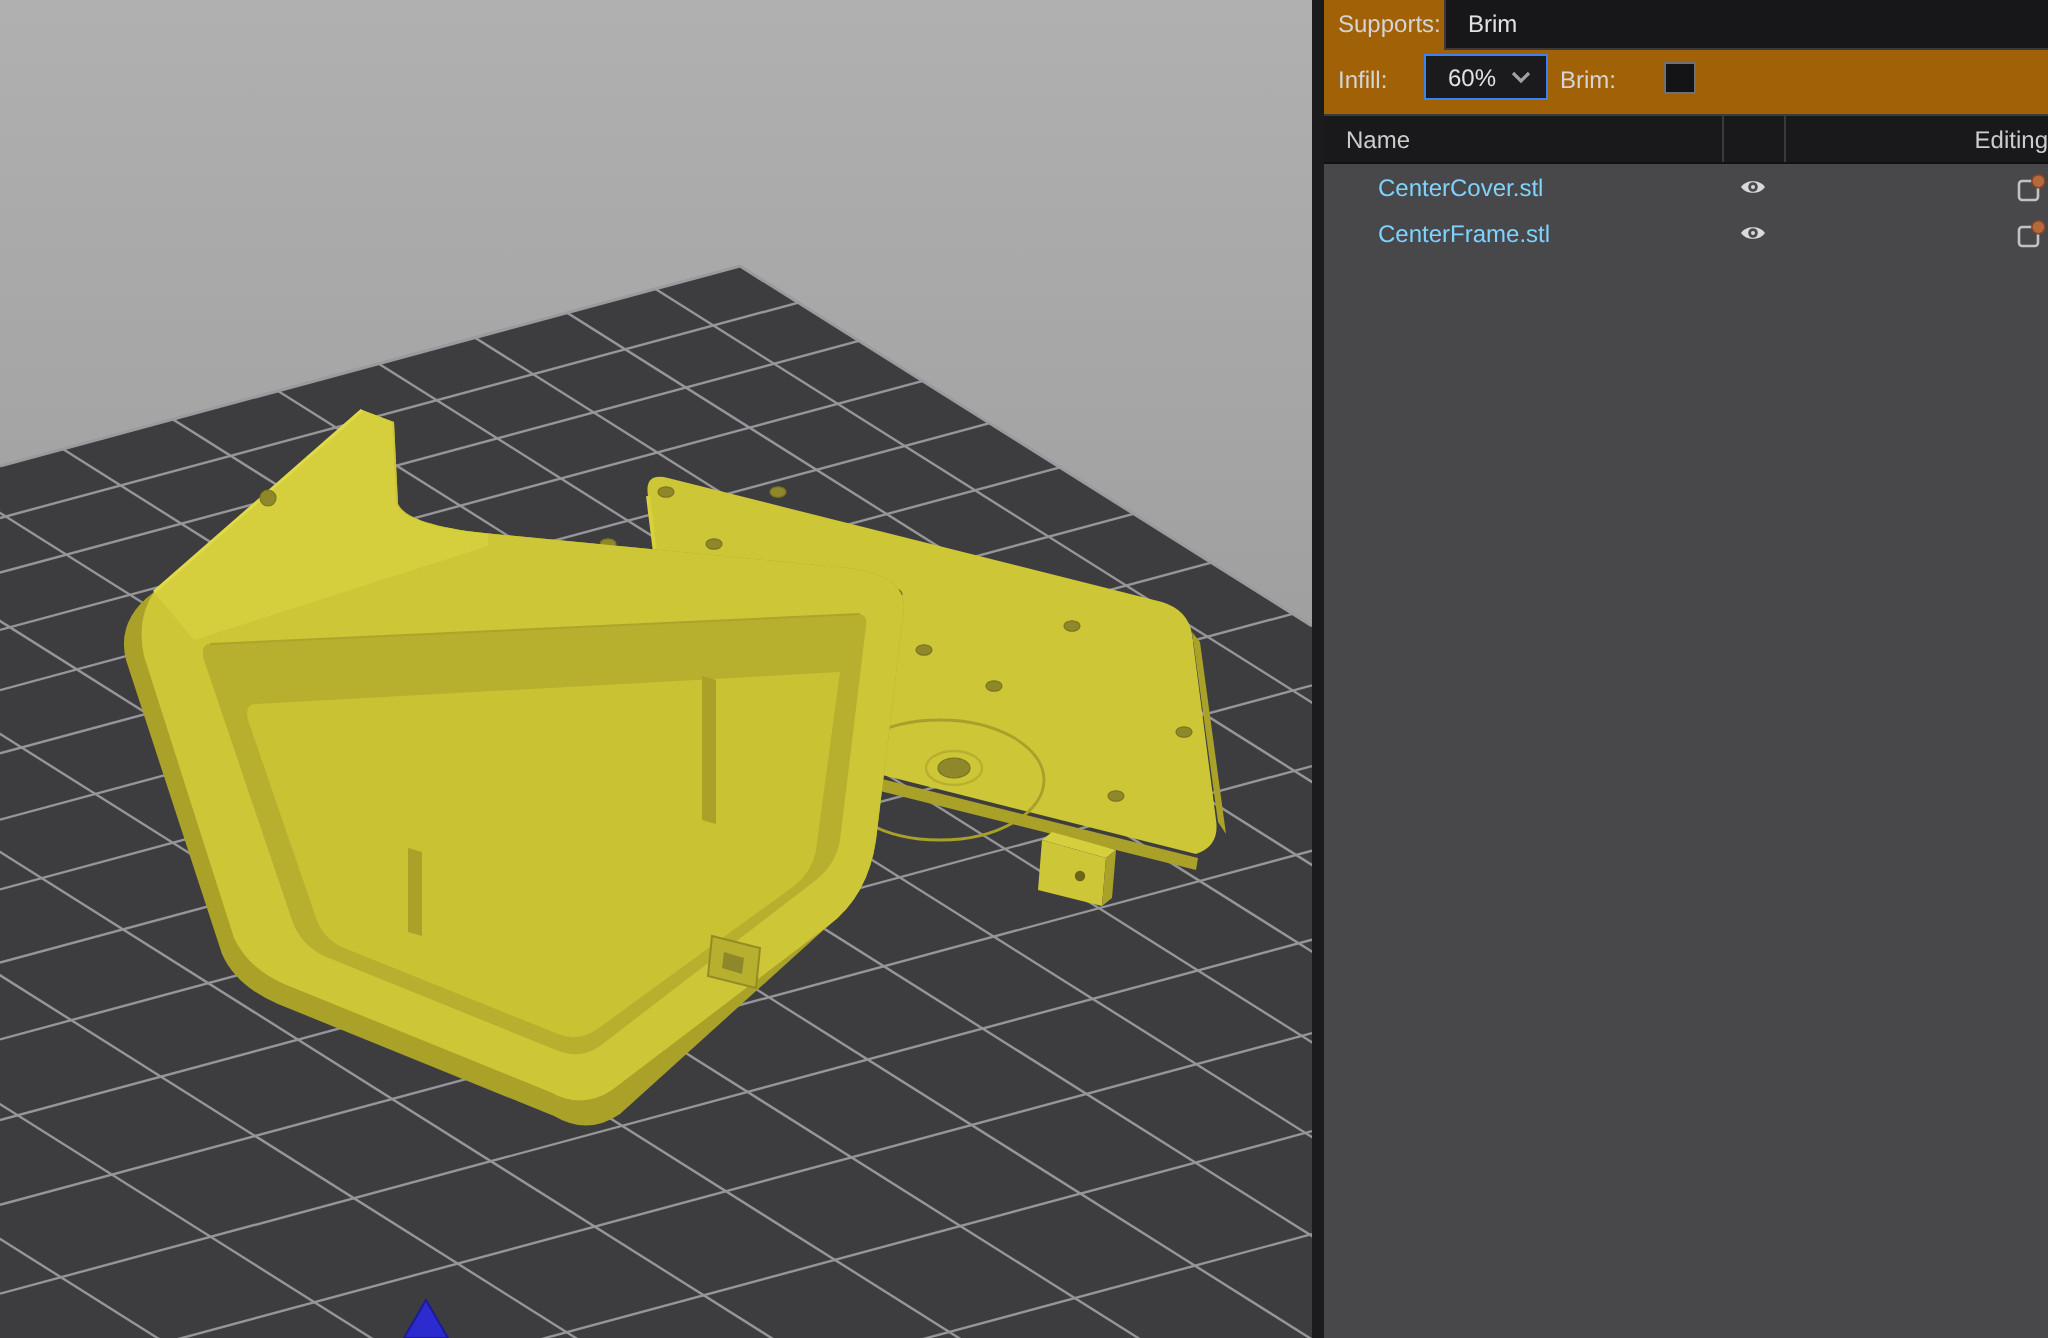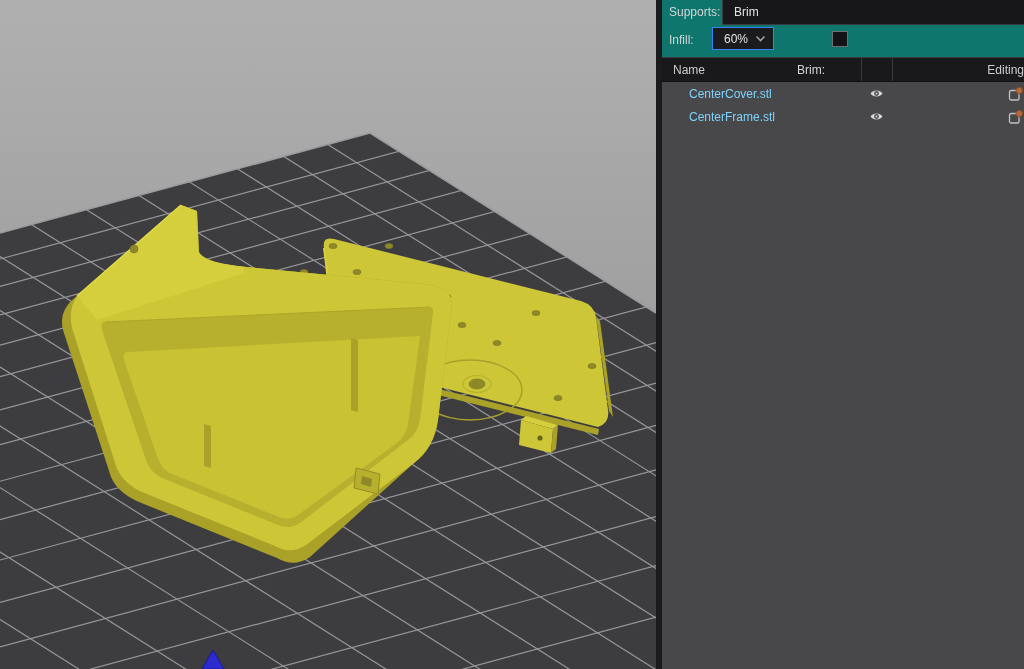--- a/index.html
+++ b/index.html
@@ -12,21 +12,21 @@
   .grid-lines line{stroke:var(--grid-line);stroke-width:1.2;}
   .m-top{fill:var(--model);}
   .m-dark{fill:var(--model-shade);}
   .m-light{fill:var(--model-light);}
   .m-mid{fill:var(--model-mid);}
   .m-floor{fill:var(--model-floor);}
   .m-hole{fill:var(--model-hole);stroke:#7a741f;stroke-width:.6;}
   
   .panel{position:relative;width:368px;height:669px;background:#48484b;
          border-left:6px solid #1b1b1d;box-sizing:border-box;}
-  .panel-top{position:relative;height:57px;background:#0f766e;}
+  .panel-top{position:relative;height:57px;background:#a16207;}
   .lbl{position:absolute;color:#d4d4d4;}
   .supports-field{position:absolute;left:60px;top:0;right:0;height:25px;
                   background:#17171a;border-left:1px solid #3a3a3e;
                   border-bottom:1px solid #3a3a3e;display:flex;align-items:center;
                   padding-left:11px;box-sizing:border-box;color:#e2e2e2;}
   .combo{position:absolute;left:50px;top:27px;width:62px;height:23px;
          background:#1b1b1e;border:1px solid #3b82f6;display:flex;
          align-items:center;justify-content:space-between;
          padding:0 7px 0 11px;box-sizing:border-box;color:#e2e2e2;}
   .checkbox{position:absolute;left:170px;top:31px;width:14px;height:14px;
@@ -193,21 +193,21 @@
       </div>
 
       <span class="lbl" style="left:7px;top:33px;text-align:right;">Infill:</span>
       <div class="combo">
         <span>60%</span>
         <svg width="11" height="7" viewBox="0 0 11 7">
           <polyline points="1.5,1.5 5.5,5.5 9.5,1.5" fill="none" stroke="#a0a0a5" stroke-width="1.6"></polyline>
         </svg>
       </div>
 
-      <span class="lbl" style="left:135px;top:33px;margin-top:30px;">Brim:</span>
+      <span class="lbl" style="left:118px;top:33px;">Brim:</span>
       <span class="checkbox"></span>
     </div>
 
     <div class="list-header">
       <div class="col-name">Name</div>
       <div class="col-eye"></div>
       <div class="col-edit">Editing</div>
     </div>
 
     <div class="list-row">

